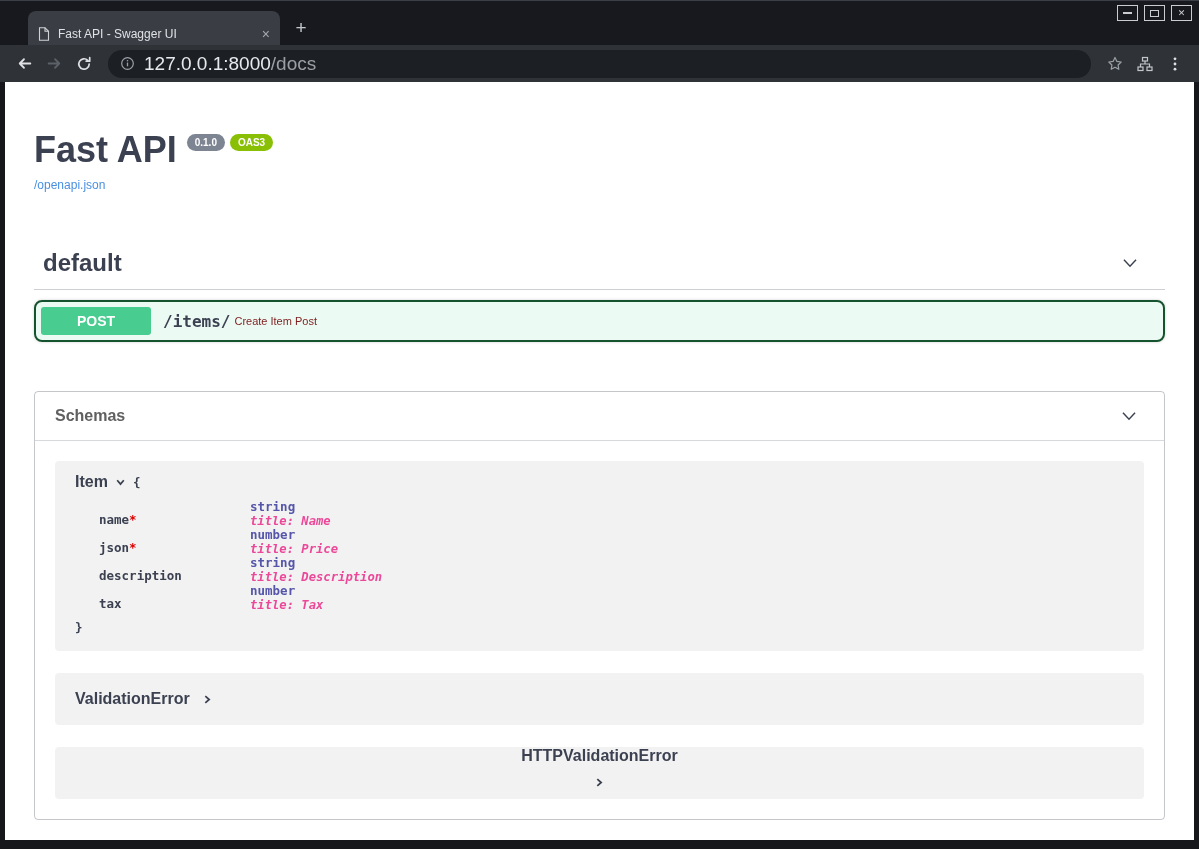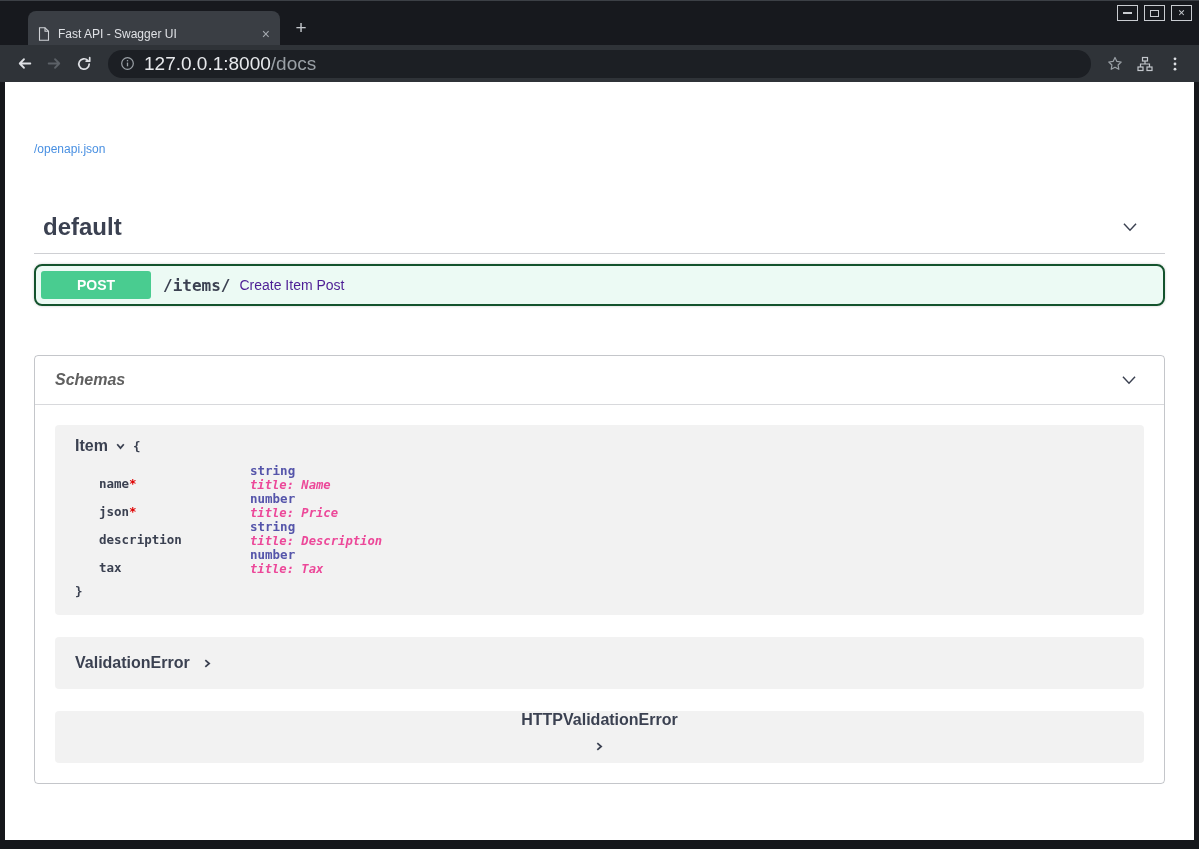--- a/index.html
+++ b/index.html
@@ -38,25 +38,25 @@
   .badge.oas { background:#89bf04; margin-left:5px; }
   .spec-link { font-size:12px; color:#4990e2; margin-top:10px; display:inline-block; text-decoration:none; }
 
   .tag-section { margin-top:56px; display:flex; justify-content:space-between; align-items:center; padding:0 24px 12px 9px; border-bottom:1px solid rgba(59,65,81,.25); }
   .tag-name { font-size:24px; font-weight:700; color:#3b4151; }
 
   .opblock { margin-top:10px; border:2px solid #14532d; border-radius:8px; background:rgba(73,204,144,.1); box-shadow:0 0 3px rgba(0,0,0,.19); }
   .opblock-summary { display:flex; align-items:center; padding:5px; cursor:pointer; }
   .method { background:#49cc90; color:#fff; font-size:14px; font-weight:700; padding:6px 0; width:110px; text-align:center; border-radius:3px; }
   .op-path { font-family:"DejaVu Sans Mono", monospace; font-size:16px; font-weight:700; color:#3b4151; margin-left:12px; }
-  .op-summary { font-size:14px; color:#4c1d95; margin-left:9px; }
+  .op-summary { font-size:11px; color:#7f1d1d; margin-left:4px; }
 
   .models { margin-top:49px; border:1px solid rgba(59,65,81,.3); border-radius:4px; }
   .models-header { display:flex; justify-content:space-between; align-items:center; padding:13px 24px 13px 20px; border-bottom:1px solid rgba(59,65,81,.2); }
-  .models-title { font-size:16px; font-weight:700; color:#606060;font-style:italic; }
+  .models-title { font-size:16px; font-weight:700; color:#606060; }
   .models-body { padding:20px; }
 
   .model-box { background:rgba(0,0,0,.05); border-radius:4px; padding:12px 20px 16px; margin-bottom:22px; }
   .model-box:last-child { margin-bottom:0; }
   .model-head { display:flex; align-items:center; gap:7px; }
   .model-name { font-size:16px; font-weight:700; color:#3b4151; }
   .mono { font-family:"DejaVu Sans Mono", monospace; font-size:12.5px; color:#3b4151; }
   .brace { font-weight:700; }
   .model-rows { margin:9px 0 0 24px; }
   .prop-row { display:flex; line-height:14px; }
@@ -146,20 +146,25 @@
           <circle cx="8" cy="2.8" r="1.4" fill="#dfe1e5"></circle>
           <circle cx="8" cy="8" r="1.4" fill="#dfe1e5"></circle>
           <circle cx="8" cy="13.2" r="1.4" fill="#dfe1e5"></circle>
         </svg>
     </span>
   </div>
 
   <div class="page">
     <div class="swagger">
 
+      <div class="api-title">
+        <span class="api-title-text">Fast API</span>
+        <span class="badge version">0.1.0</span>
+        <span class="badge oas">OAS3</span>
+      </div>
       <a class="spec-link" href="#">/openapi.json</a>
 
       <div class="tag-section">
         <span class="tag-name">default</span>
         <span>
           <svg width="22" height="22" viewBox="0 0 20 20">
               <path d="M4.5 7 L10 13 L15.5 7" stroke="#3b4151" stroke-width="1.3" fill="none"></path>
             </svg>
         </span>
       </div>

